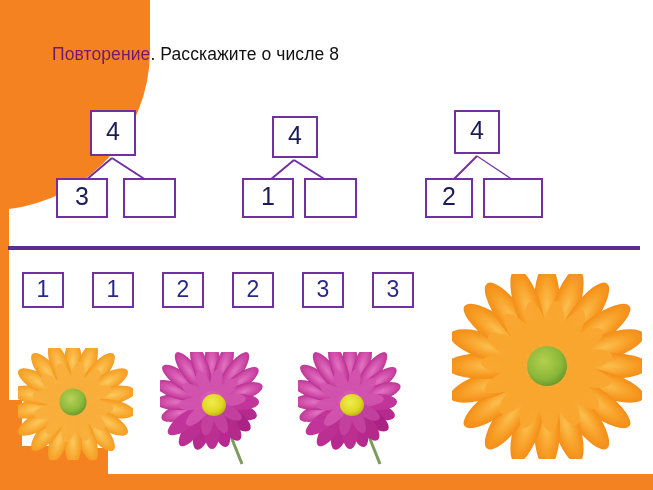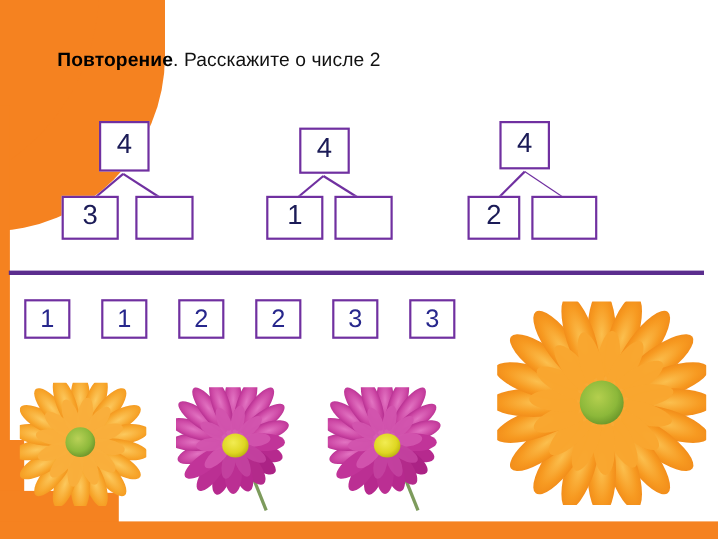--- a/index.html
+++ b/index.html
@@ -82,22 +82,22 @@
   
   .title {
     position: absolute;
     left: 52px;
     top: 44px;
     font-size: 17.5px;
     white-space: nowrap;
     letter-spacing: 0.1px;
   }
   .title .kw {
-    color: #000000;
-    font-weight: bold;
+    color: #701a75;
+    font-weight: normal;
   }
   .title .rest { color: #111111; }
 
   
   .bond { position: absolute; }
   .nbox {
     position: absolute;
     border: 2px solid #7030a0;
     background: #ffffff;
     color: #1b1b57;
@@ -159,21 +159,21 @@
 
   <div class="deco-corner-swoosh"></div>
   <div class="deco-corner-swoosh2"></div>
   <div class="deco-left-strip"></div>
   <div class="deco-left-strip-b"></div>
   <div class="deco-bottom-step"></div>
   <div class="deco-bottom-step-diag"></div>
   <div class="deco-bottom-bar"></div>
 
   <div class="title">
-    <span class="kw">Повторение</span><span class="rest">. Расскажите о числе  2</span>
+    <span class="kw">Повторение</span><span class="rest">. Расскажите о числе  8</span>
   </div>
 
   <div class="bond" style="left:56px; top:110px; width:140px; height:112px;">
     <svg class="bond-svg" width="140" height="112">
       <line x1="56" y1="48" x2="30" y2="70" stroke="#7030a0" stroke-width="2"></line>
       <line x1="56" y1="48" x2="90" y2="70" stroke="#7030a0" stroke-width="2"></line>
     </svg>
     <div class="nbox" style="left:34px; top:0px; width:46px; height:46px;">
       <span>4</span>
     </div>

